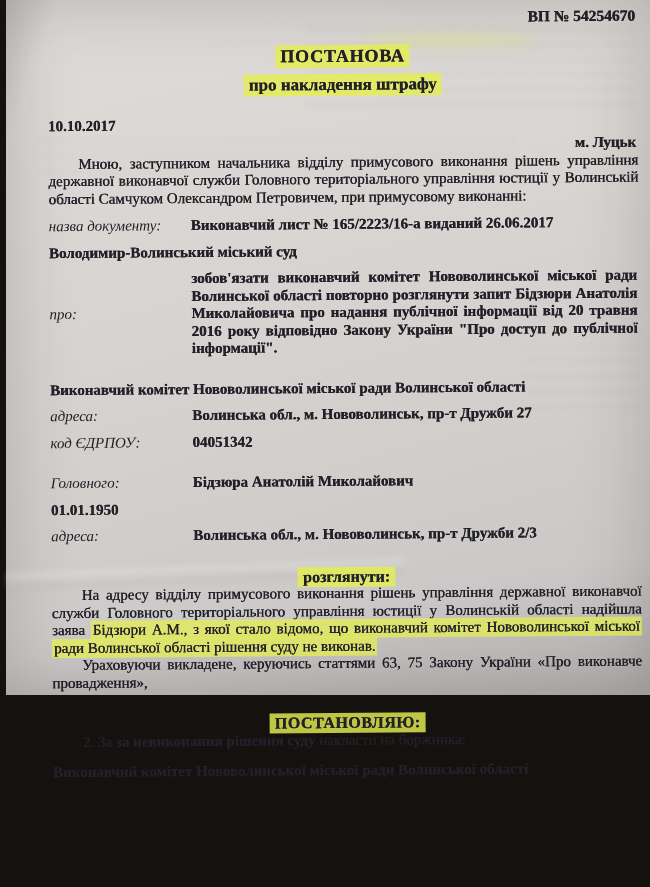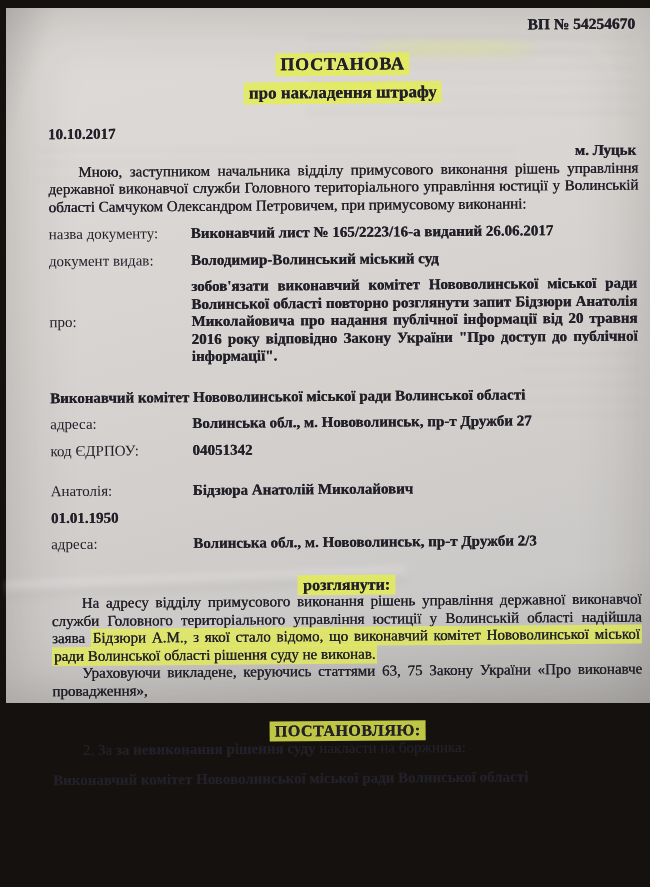--- a/index.html
+++ b/index.html
@@ -5,21 +5,21 @@
   html, body {
     margin: 0;
     padding: 0;
     width: 650px;
     height: 887px;
     overflow: hidden;
     background: #14110f;
   }
   .paper {
     position: absolute;
-    left: 6px; top: 8px;
+    left: 6px; top: 0;
     width: 644px; height: 695px;
     background:
       linear-gradient(110deg, rgba(0,0,0,0.10) 0%, rgba(0,0,0,0) 6%),
       linear-gradient(350deg, rgba(0,0,0,0.10) 0%, rgba(0,0,0,0) 18%),
       linear-gradient(165deg, #dedbd8 0%, #d8d5d2 35%, #d2cfcd 60%, #cac8c6 85%, #c6c4c2 100%);
     box-shadow: inset 0 0 70px rgba(40,35,30,0.22);
   }
   .content {
     position: absolute;
     left: 0; top: 0; right: 0;
@@ -74,20 +74,21 @@
   .fields { margin-top: 10px; }
   .frow {
     display: flex;
     align-items: flex-start;
     margin-bottom: 9px;
   }
   .frow.center { align-items: center; }
   .flabel {
     flex: 0 0 142px;
     padding-top: 0;
+    font-style: italic;
   }
   .fvalue {
     flex: 1;
     font-weight: bold;
     text-align: justify;
     padding-right: 2px;
   }
   .gap16 { height: 14px; }
   .section-heading {
     text-align: center;
@@ -163,21 +164,20 @@
     <p class="para intro ink">Мною, заступником начальника відділу примусового виконання рішень управління державної виконавчої служби Головного територіального управління юстиції у Волинській області Самчуком Олександром Петровичем, при примусовому виконанні:</p>
 
     <div class="fields">
 
       <div class="frow">
         <div class="flabel">назва документу:</div>
         <div class="fvalue ink">Виконавчий лист № 165/2223/16-а виданий 26.06.2017</div>
       </div>
 
       <div class="frow">
-        <div class="flabel">документ видав:</div>
         <div class="fvalue ink">Володимир-Волинський міський суд</div>
       </div>
 
       <div class="frow center">
         <div class="flabel">про:</div>
         <div class="fvalue ink">зобов'язати виконавчий комітет Нововолинської міської ради Волинської області повторно розглянути запит Бідзюри Анатолія Миколайовича про надання публічної інформації від 20 травня 2016 року відповідно Закону України "Про доступ до публічної інформації".</div>
       </div>
 
       <div class="gap16"></div>
 
@@ -191,21 +191,21 @@
       </div>
 
       <div class="frow">
         <div class="flabel">код ЄДРПОУ:</div>
         <div class="fvalue ink">04051342</div>
       </div>
 
       <div class="gap16"></div>
 
       <div class="frow">
-        <div class="flabel">Анатолія:</div>
+        <div class="flabel">Головного:</div>
         <div class="fvalue ink">Бідзюра Анатолій Миколайович</div>
       </div>
 
       <div class="frow">
         <div class="fvalue ink">01.01.1950</div>
       </div>
 
       <div class="frow">
         <div class="flabel">адреса:</div>
         <div class="fvalue ink">Волинська обл., м. Нововолинськ, пр-т Дружби 2/3</div>

